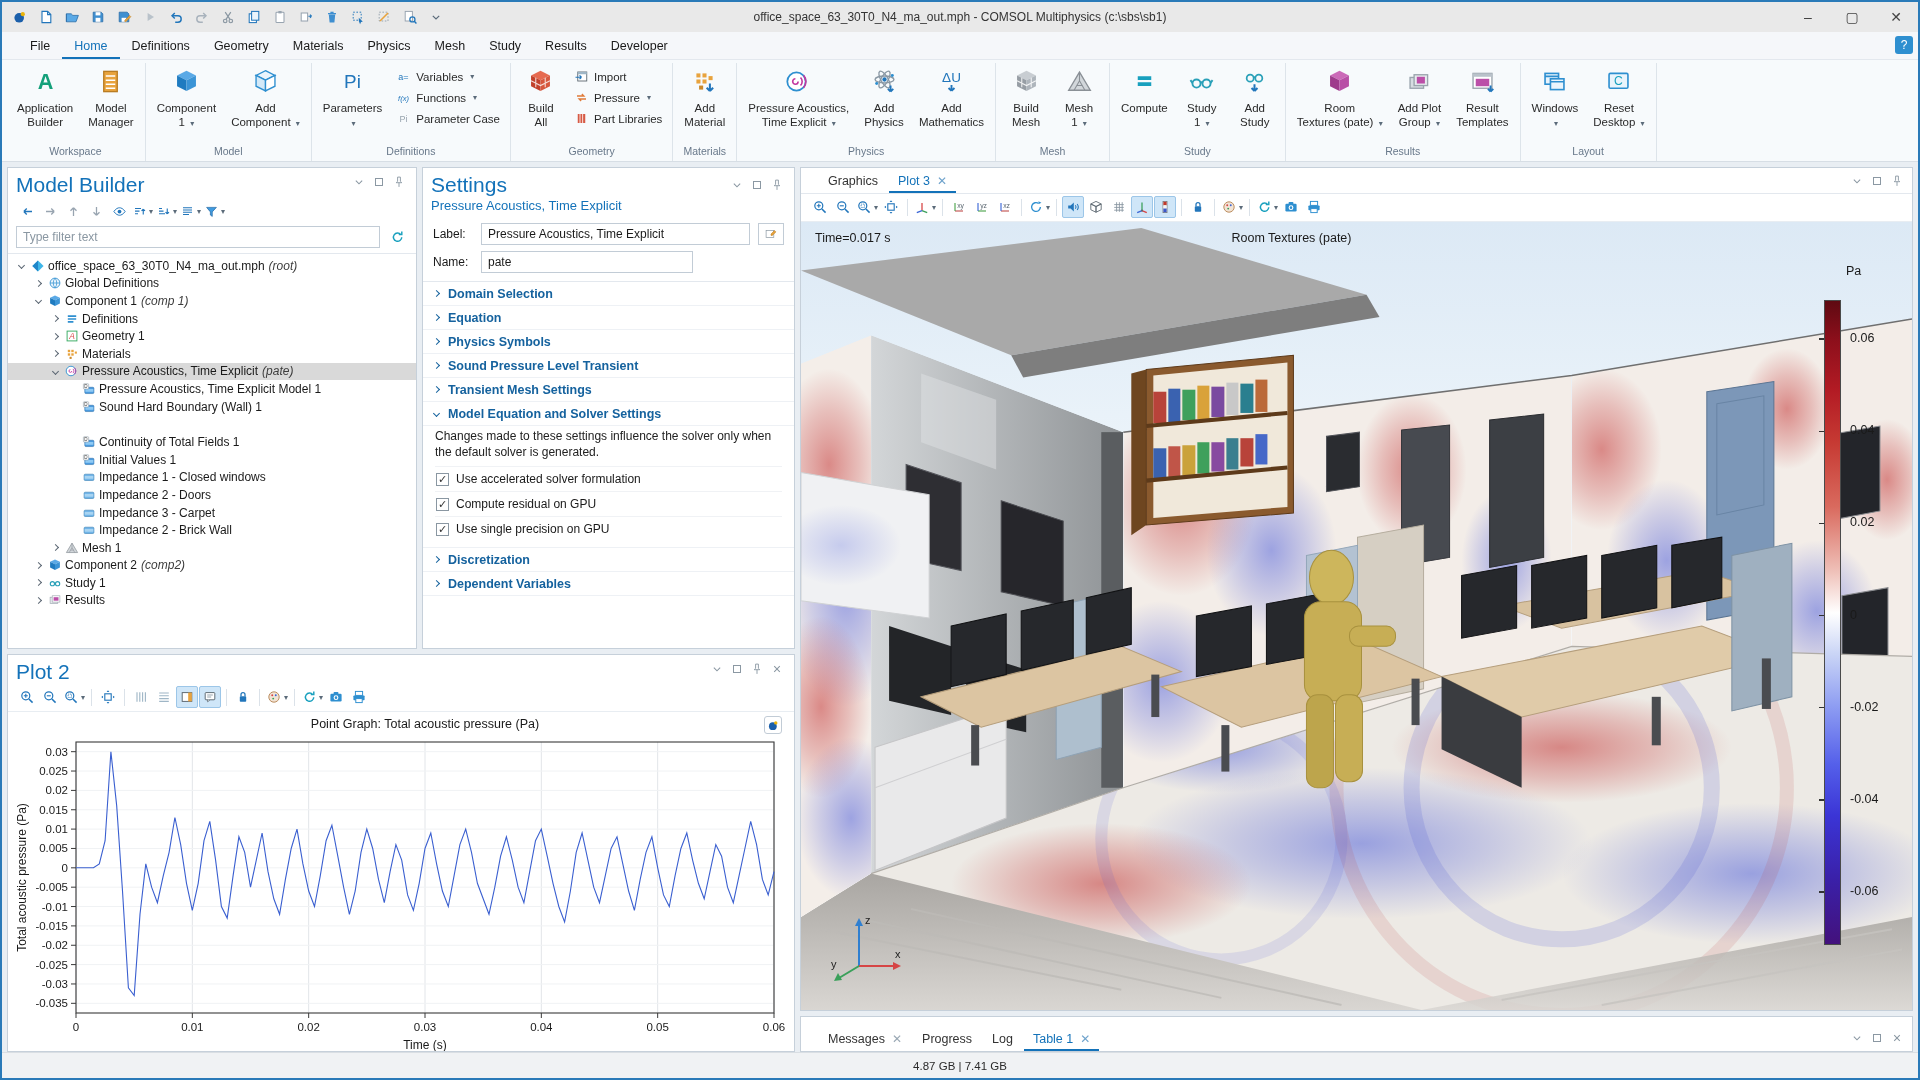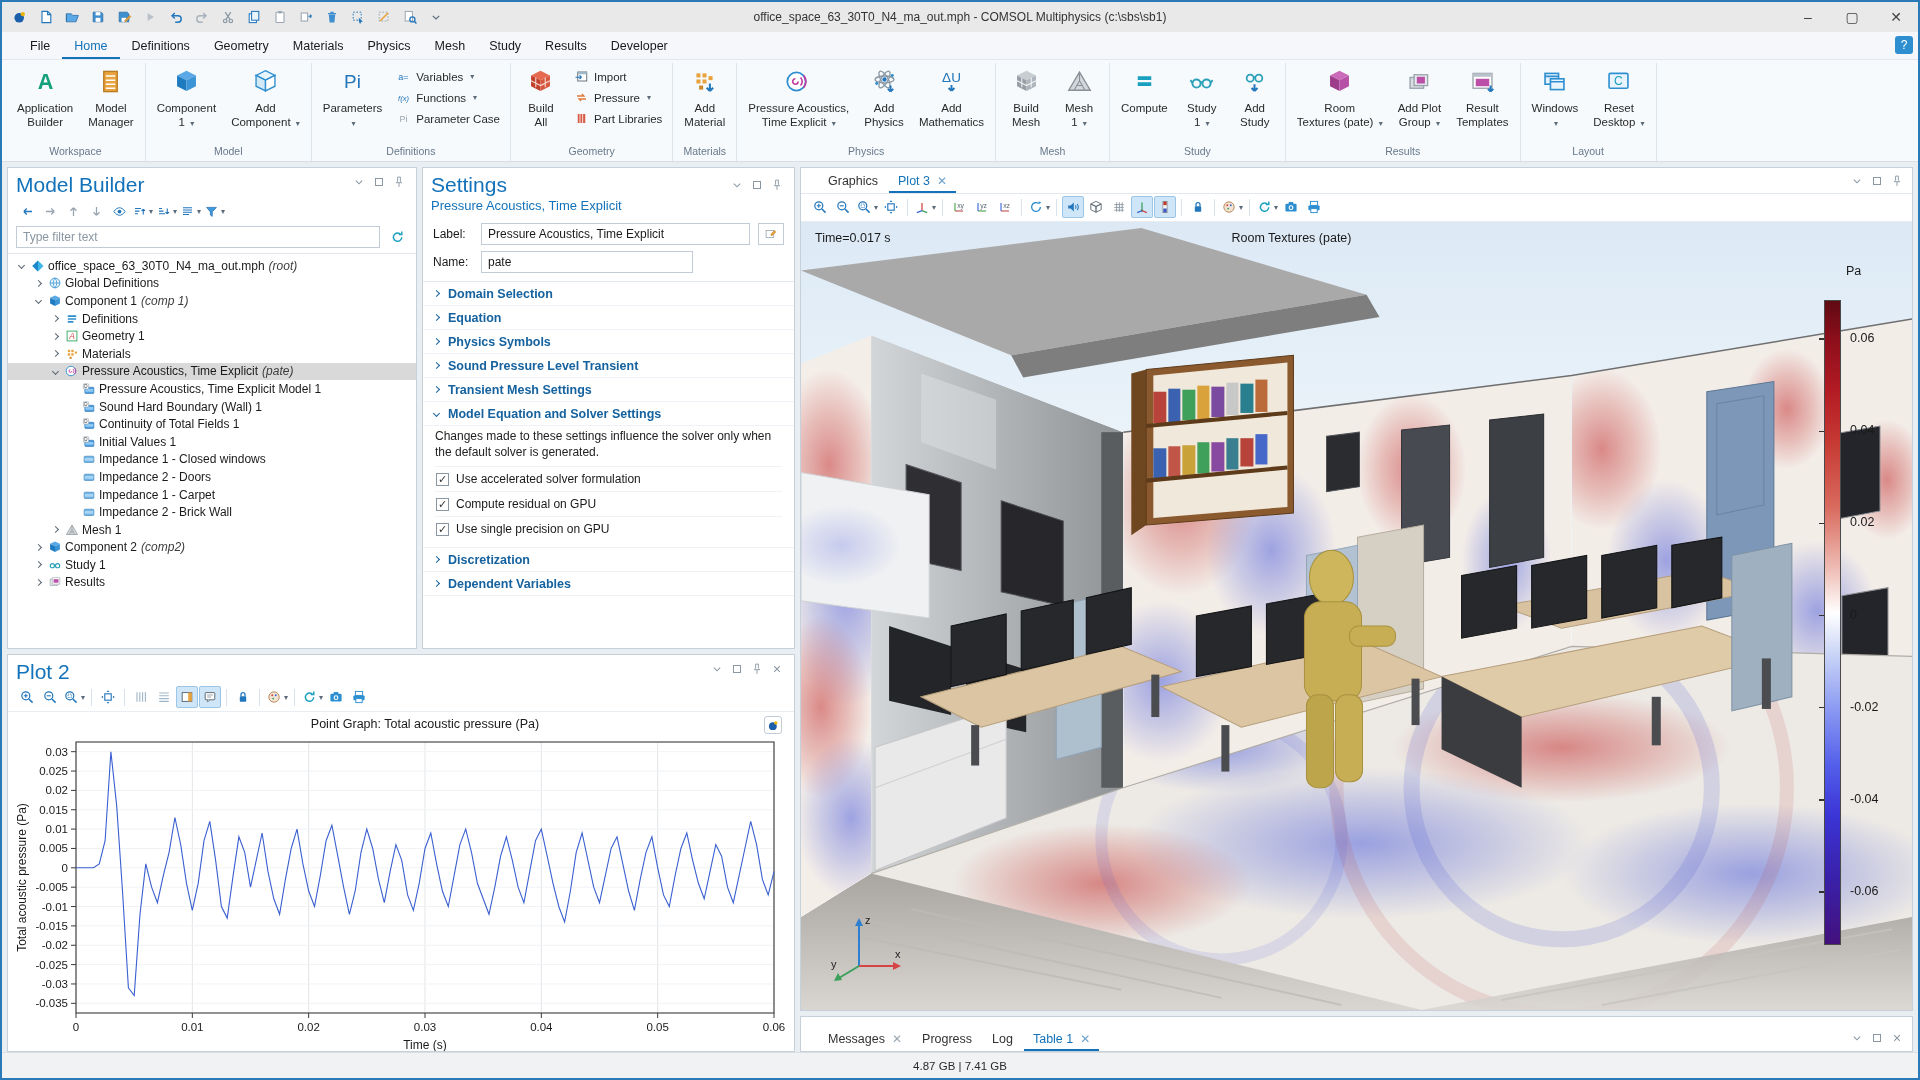--- a/index.html
+++ b/index.html
@@ -718,21 +718,21 @@
                 <span class="ticon">
                   <svg viewBox="0 0 20 20">
                     <rect x="4" y="7.5" width="13" height="9" rx="1.5" fill="#4a9be0" stroke="#2b6da8" stroke-width=".8"></rect>
                     <rect x="4.8" y="10" width="11.4" height="4" fill="#8fcaf4"></rect>
                     <rect x="2" y="2.5" width="7.5" height="7.5" rx="1" fill="#fff" stroke="#8a97a2" stroke-width=".8"></rect>
                     <text x="5.7" y="8.4" font-size="6.5" fill="#333" text-anchor="middle">D</text>
                   </svg>
                 </span>
                 <span class="tlabel">Sound Hard Boundary (Wall) 1</span>
               </div>
-              <div class="trow" style="padding-left: 57px;">
+              <div class="trow" style="padding-left: 57px; margin-top: 18px;">
                 <span class="texp"></span>
                 <span class="ticon">
                   <svg viewBox="0 0 20 20">
                     <rect x="4" y="7.5" width="13" height="9" rx="1.5" fill="#4a9be0" stroke="#2b6da8" stroke-width=".8"></rect>
                     <rect x="4.8" y="10" width="11.4" height="4" fill="#8fcaf4"></rect>
                     <rect x="2" y="2.5" width="7.5" height="7.5" rx="1" fill="#fff" stroke="#8a97a2" stroke-width=".8"></rect>
                     <text x="5.7" y="8.4" font-size="6.5" fill="#333" text-anchor="middle">D</text>
                   </svg>
                 </span>
                 <span class="tlabel">Continuity of Total Fields 1</span>
@@ -770,21 +770,21 @@
                 <span class="tlabel">Impedance 2 - Doors</span>
               </div>
               <div class="trow" style="padding-left: 57px;">
                 <span class="texp"></span>
                 <span class="ticon">
                   <svg viewBox="0 0 20 20">
                     <rect x="3" y="6" width="14" height="9" rx="1.5" fill="#6fb4e8" stroke="#3f85b8" stroke-width=".9"></rect>
                     <rect x="3.8" y="8.5" width="12.4" height="4" fill="#a8d4f2"></rect>
                   </svg>
                 </span>
-                <span class="tlabel">Impedance 1 - Carpet</span>
+                <span class="tlabel">Impedance 3 - Carpet</span>
               </div>
               <div class="trow" style="padding-left: 57px;">
                 <span class="texp"></span>
                 <span class="ticon">
                   <svg viewBox="0 0 20 20">
                     <rect x="3" y="6" width="14" height="9" rx="1.5" fill="#6fb4e8" stroke="#3f85b8" stroke-width=".9"></rect>
                     <rect x="3.8" y="8.5" width="12.4" height="4" fill="#a8d4f2"></rect>
                   </svg>
                 </span>
                 <span class="tlabel">Impedance 2 - Brick Wall</span>

